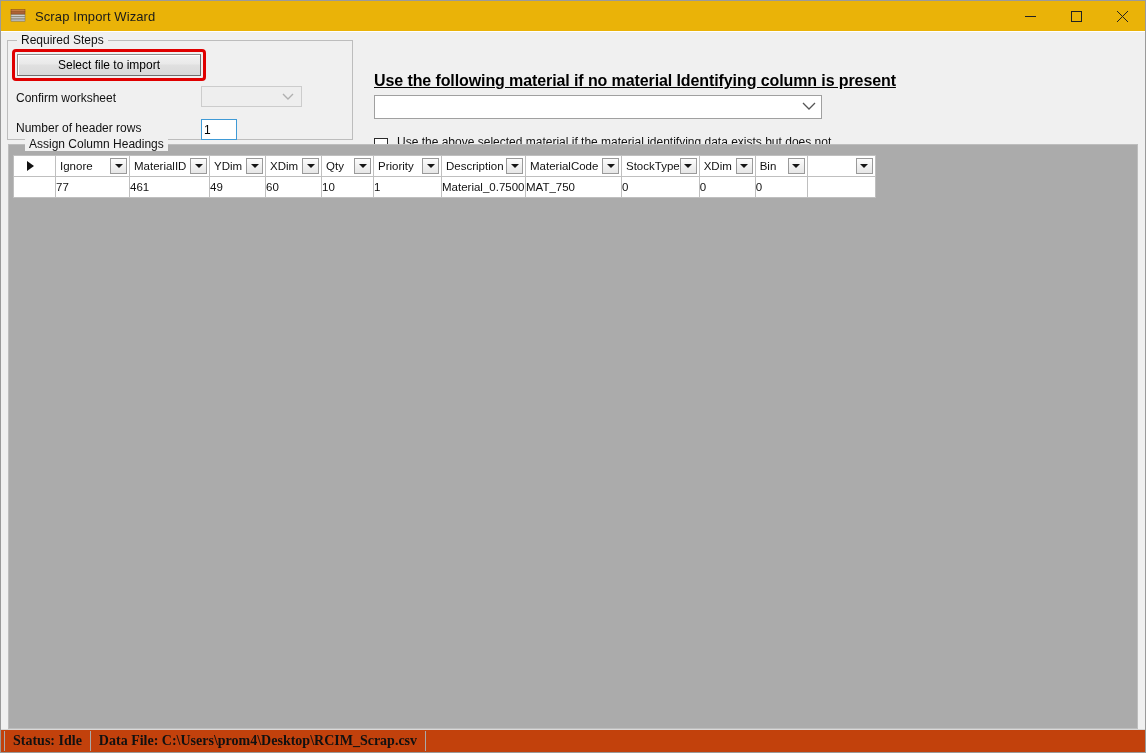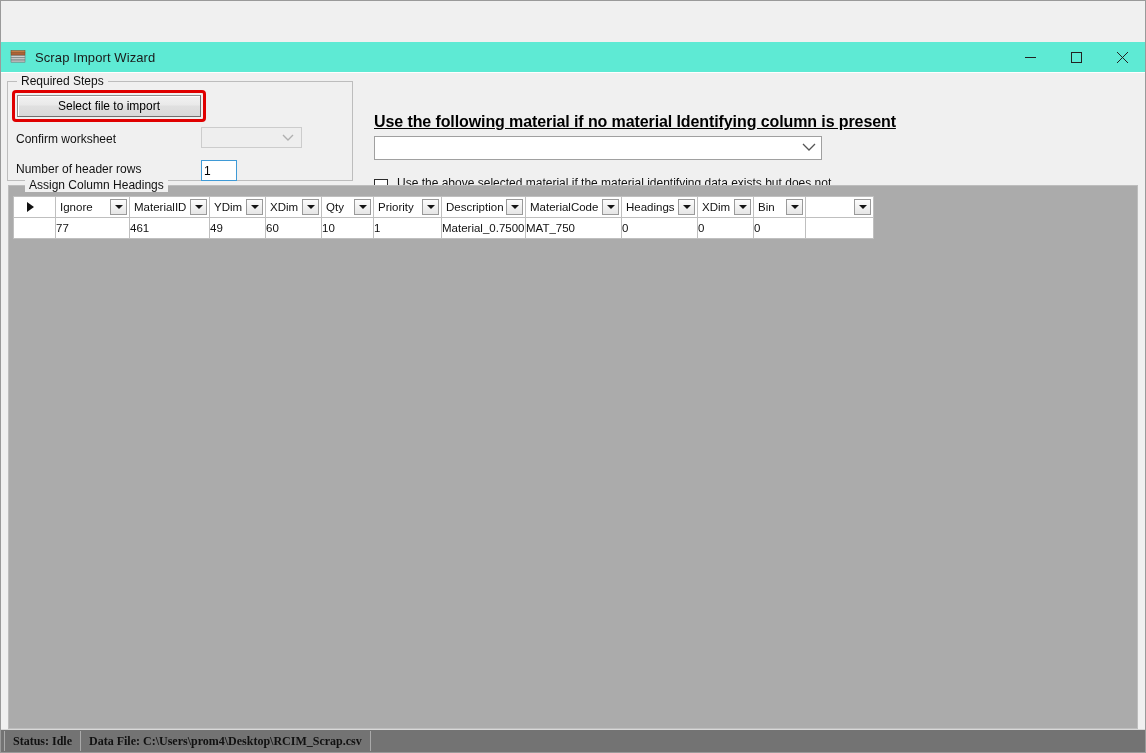--- a/index.html
+++ b/index.html
@@ -23,26 +23,25 @@
     box-sizing: border-box;
     border: 1px solid #9a9a9a;
     background: #f0f0f0;
     display: flex;
     flex-direction: column;
   }
 
   
   .titlebar {
     height: 30px;
-    background: #5eead4;
+    background: #eab308;
     display: flex;
     align-items: center;
     flex: 0 0 auto;
     border-bottom: 1px solid #ffffff;
-    margin-top: 41px;
   }
   .title-icon {
     width: 18px;
     height: 18px;
     margin-left: 8px;
     margin-right: 8px;
     position: relative;
     flex: 0 0 auto;
   }
   .title-text {
@@ -370,26 +369,26 @@
     font-size: 11.5px;
     color: #111;
     white-space: nowrap;
     overflow: hidden;
   }
 
   
   .statusbar {
     flex: 0 0 auto;
     height: 22px;
-    background: #737373;
+    background: #c2410c;
     border-top: 1px solid #d8d8d8;
     display: flex;
     align-items: center;
     font-family: "Liberation Serif", serif;
-    font-size: 12px;
+    font-size: 14px;
     font-weight: bold;
     color: #111;
   }
   .sb-panel {
     height: 20px;
     display: flex;
     align-items: center;
     padding: 0 8px;
     border-right: 1px solid #a9a9a9;
     box-sizing: border-box;
@@ -557,21 +556,21 @@
               <th>
                 <div class="hdr-cell">
                   <span class="hdr-label">MaterialCode</span>
                   <span class="hdr-arrow">
                     <i></i>
                   </span>
                 </div>
               </th>
               <th>
                 <div class="hdr-cell">
-                  <span class="hdr-label">Headings</span>
+                  <span class="hdr-label">StockType</span>
                   <span class="hdr-arrow">
                     <i></i>
                   </span>
                 </div>
               </th>
               <th>
                 <div class="hdr-cell">
                   <span class="hdr-label">XDim</span>
                   <span class="hdr-arrow">
                     <i></i>

